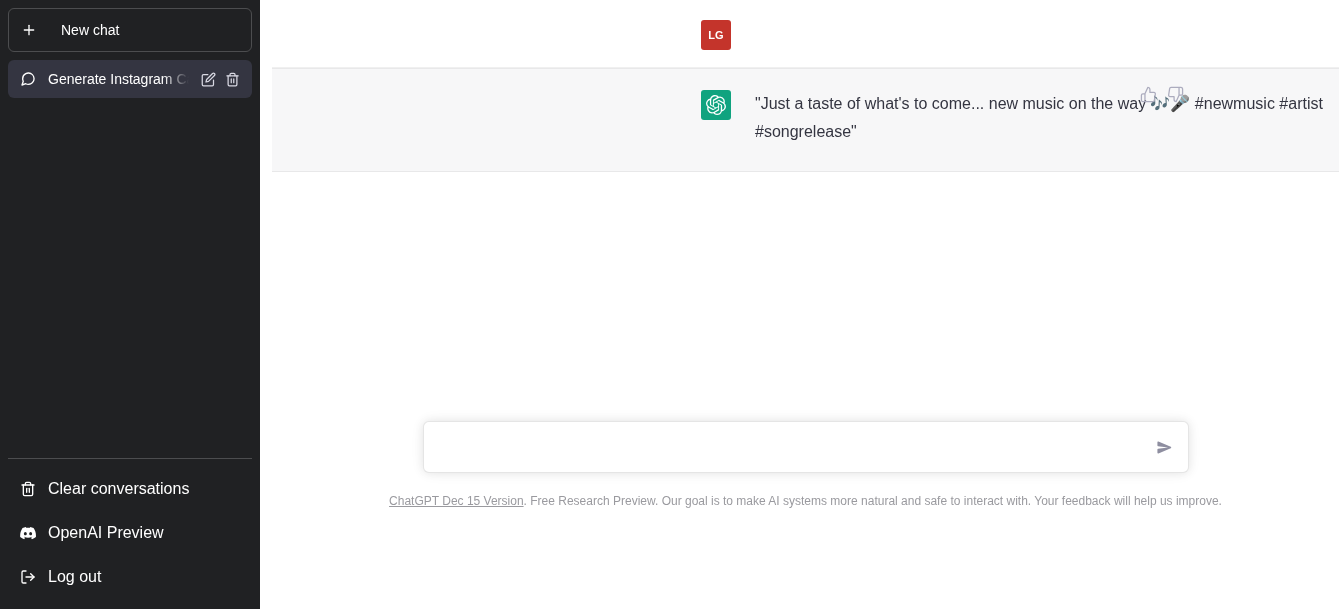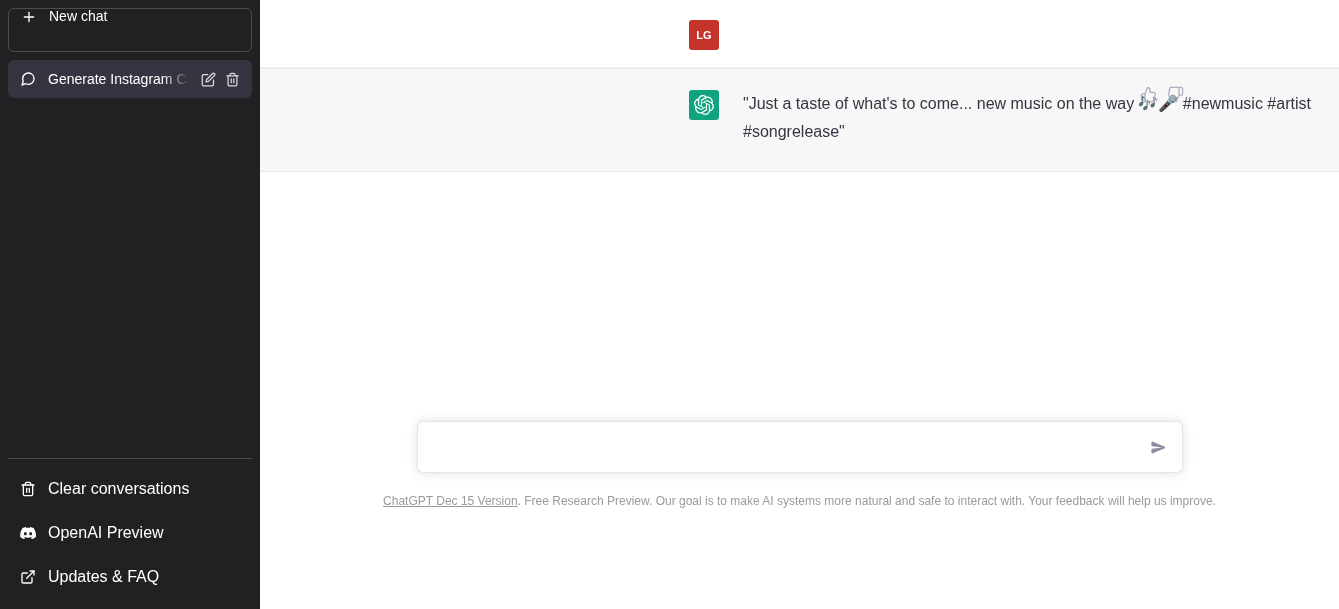--- a/index.html
+++ b/index.html
@@ -26,22 +26,22 @@
     background: #202123;
     display: flex;
     flex-direction: column;
     padding: 8px;
     color: #ffffff;
     position: relative;
   }
 
   .new-chat {
     display: flex;
-    align-items: flex-start;
-    gap: 12px;
+    align-items: center;
+    gap: 24px;
     height: 44px;
     padding: 0 12px;
     border: 1px solid rgba(255,255,255,0.2);
     border-radius: 6px;
     cursor: pointer;
     flex: 0 0 auto;
     margin-bottom: 8px;
   }
   .new-chat .label {
     font-size: 14px;
@@ -121,20 +121,21 @@
 
   
   .main {
     flex: 1 1 auto;
     height: 529px;
     background: #ffffff;
     position: relative;
     display: flex;
     flex-direction: column;
     overflow: hidden;
+    margin-left: 12px;
   }
 
   .thread {
     flex: 1 1 auto;
     overflow: hidden;
   }
 
   .msg-row {
     width: 100%;
     display: flex;
@@ -322,31 +323,31 @@
 
       <div class="menu-item">
         <span class="icon">
           <svg width="16" height="16" viewBox="0 0 24 24" fill="#ffffff">
             <path d="M20.32 4.57A19.8 19.8 0 0 0 15.44 3c-.2.37-.44.87-.6 1.27a18.3 18.3 0 0 0-5.5 0A13 13 0 0 0 8.72 3a19.7 19.7 0 0 0-4.88 1.58C.74 9.2-.1 13.7.32 18.14A19.9 19.9 0 0 0 6.3 21.2c.48-.66.91-1.37 1.28-2.11-.7-.27-1.37-.6-2-.98.17-.13.33-.26.49-.4a14.2 14.2 0 0 0 12.04 0c.16.15.32.28.48.4-.63.39-1.3.72-2 .99.37.74.8 1.45 1.28 2.1a19.87 19.87 0 0 0 5.99-3.05c.5-5.15-.84-9.61-3.54-13.58zM8.02 15.4c-1.18 0-2.15-1.1-2.15-2.43 0-1.34.94-2.43 2.15-2.43 1.2 0 2.17 1.1 2.15 2.43 0 1.34-.95 2.43-2.15 2.43zm7.95 0c-1.18 0-2.15-1.1-2.15-2.43 0-1.34.95-2.43 2.15-2.43 1.21 0 2.17 1.1 2.15 2.43 0 1.34-.94 2.43-2.15 2.43z"></path>
           </svg>
         </span>
         <span class="label">OpenAI Preview</span>
       </div>
 
+
       <div class="menu-item">
         <span class="icon">
           <svg width="16" height="16" viewBox="0 0 24 24" fill="none" stroke="#ffffff" stroke-width="2" stroke-linecap="round" stroke-linejoin="round">
-            <path d="M18 13v6a2 2 0 0 1-2 2H5a2 2 0 0 1-2-2V8a2 2 0 0 1 2-2h6"></path>
-            <polyline points="15 3 21 3 21 9"></polyline>
-            <line x1="10" y1="14" x2="21" y2="3"></line>
+            <path d="M9 21H5a2 2 0 0 1-2-2V5a2 2 0 0 1 2-2h4"></path>
+            <polyline points="16 17 21 12 16 7"></polyline>
+            <line x1="21" y1="12" x2="9" y2="12"></line>
           </svg>
         </span>
-        <span class="label">Updates &amp; FAQ</span>
-      </div>
-
+        <span class="label">Log out</span>
+      </div>
 
     </div>
   </aside>
 
   <main class="main">
 
     <div class="thread">
 
       <div class="msg-row user">
         <div class="msg-inner">

